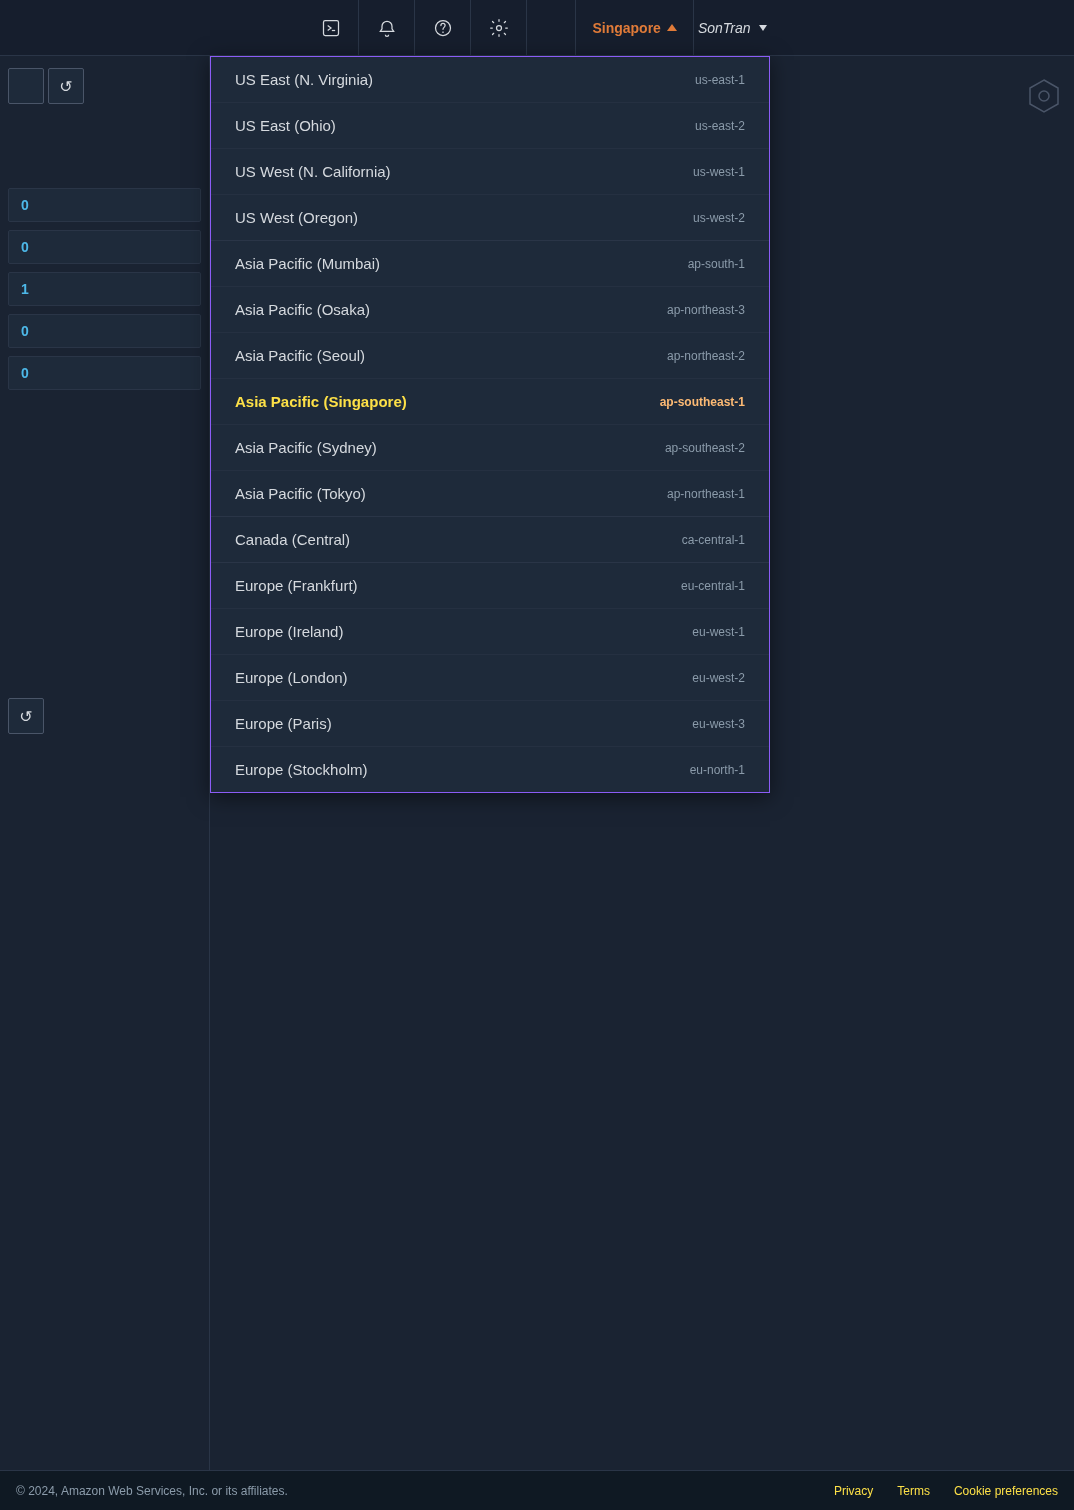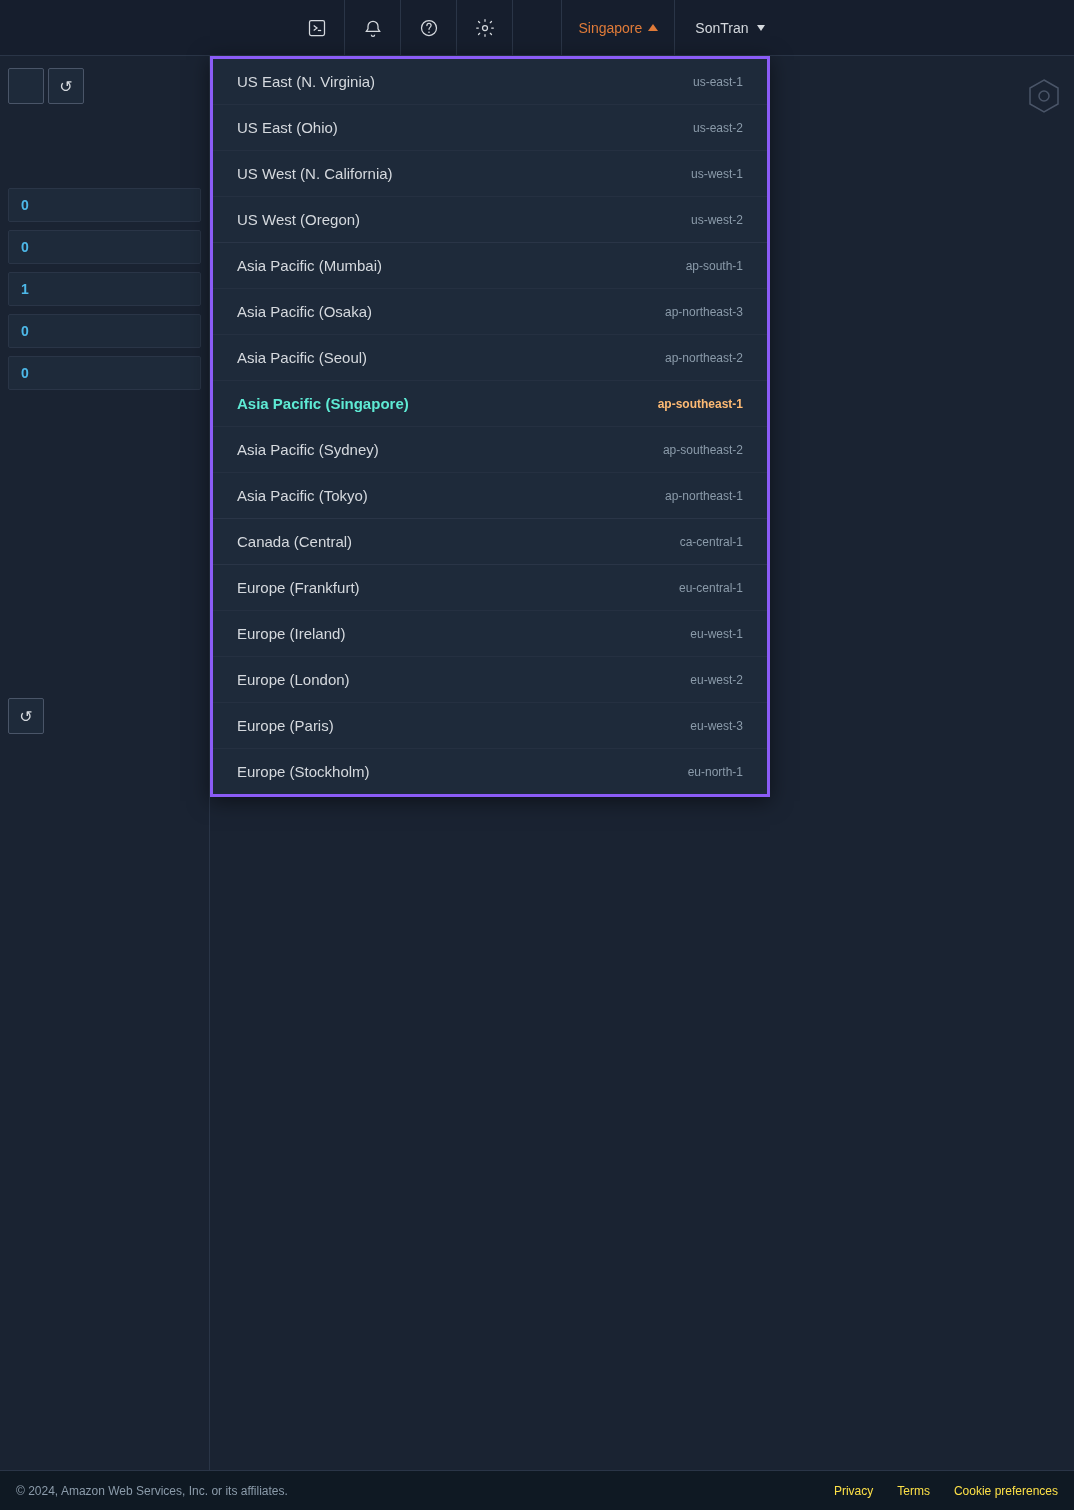--- a/index.html
+++ b/index.html
@@ -43,36 +43,37 @@
       cursor: pointer;
       font-size: 18px;
     }
     .nav-region {
       display: flex;
       align-items: center;
       gap: 6px;
       padding: 0 16px;
       color: #e07b39;
       font-size: 14px;
-      font-weight: 400;
+      font-weight: 700;
       border-left: 1px solid #2a3547;
       height: 56px;
       cursor: pointer;
       margin-left: 48px;
     }
     .nav-user {
       display: flex;
       align-items: center;
       gap: 6px;
-      padding: 0 20px;
+      padding: 0 4px;
       color: #d5d9de;
       font-size: 14px;
       border-left: 1px solid #2a3547;
       height: 56px;
       cursor: pointer;
+      font-style: italic;
     }
 
     
     .sidebar {
       position: absolute;
       top: 56px;
       left: 0;
       width: 210px;
       bottom: 40px;
       background-color: #1a2332;
@@ -121,21 +122,21 @@
       margin-bottom: 12px;
     }
 
     
     .region-dropdown {
       position: absolute;
       top: 56px;
       left: 210px;
       width: 560px;
       background-color: #1e2a3a;
-      border: 3px solid #8b5cf6;
+      border: 1px solid #8b5cf6;
       z-index: 100;
       box-shadow: 0 4px 20px rgba(0,0,0,0.5);
       overflow: hidden;
     }
 
     .region-group {
       border-bottom: 1px solid #2a3547;
     }
     .region-group:last-child {
       border-bottom: none;
@@ -155,21 +156,21 @@
     }
     .region-item.active {
       
     }
     .region-name {
       font-size: 15px;
       font-weight: 500;
       color: #d5d9de;
     }
     .region-name.active {
-      color: #5eead4;
+      color: #fde047;
       font-weight: 700;
     }
     .region-code {
       font-size: 12px;
       color: #8b9baa;
     }
     .region-code.active {
       color: #fdba74;
       font-weight: 700;
     }

